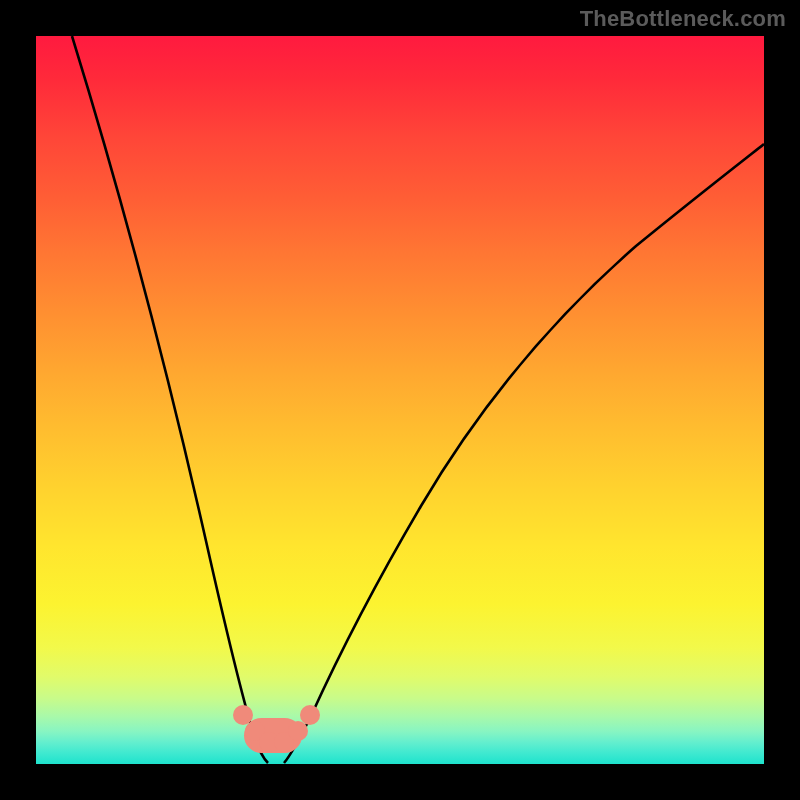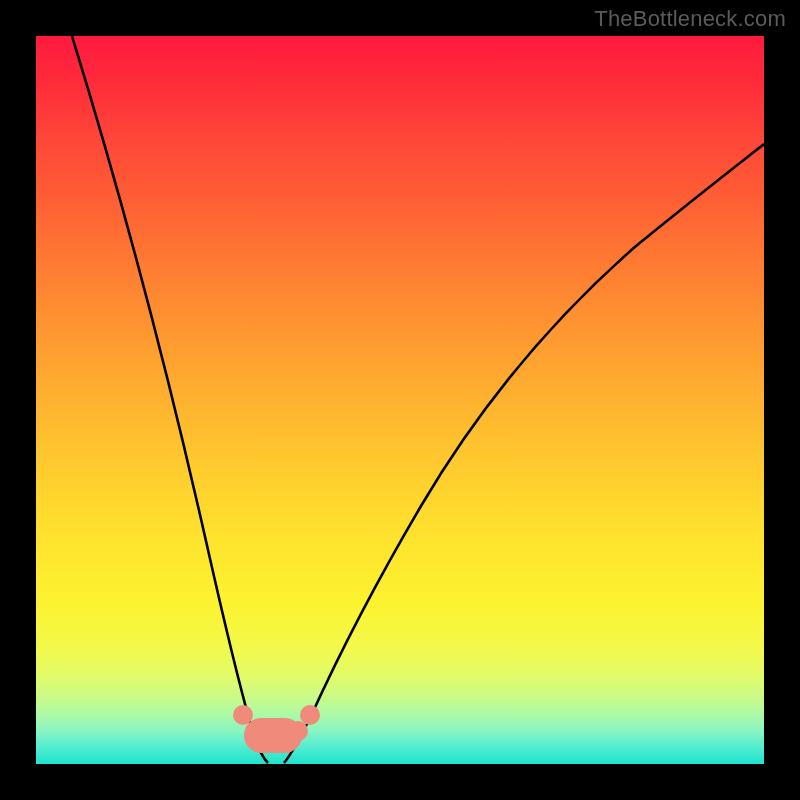--- a/index.html
+++ b/index.html
@@ -44,21 +44,21 @@
       #3fe9d0 98.5%,
       #1ee3cd 100%
     );
   }
   .watermark {
     position: absolute;
     top: 6px;
     right: 14px;
     color: #5b5b5b;
     font-size: 22px;
-    font-weight: 400;
+    font-weight: 700;
     letter-spacing: 0.2px;
     user-select: none;
   }
   svg.curves {
     position: absolute;
     inset: 0;
     width: 100%;
     height: 100%;
   }
   .pink-band {

